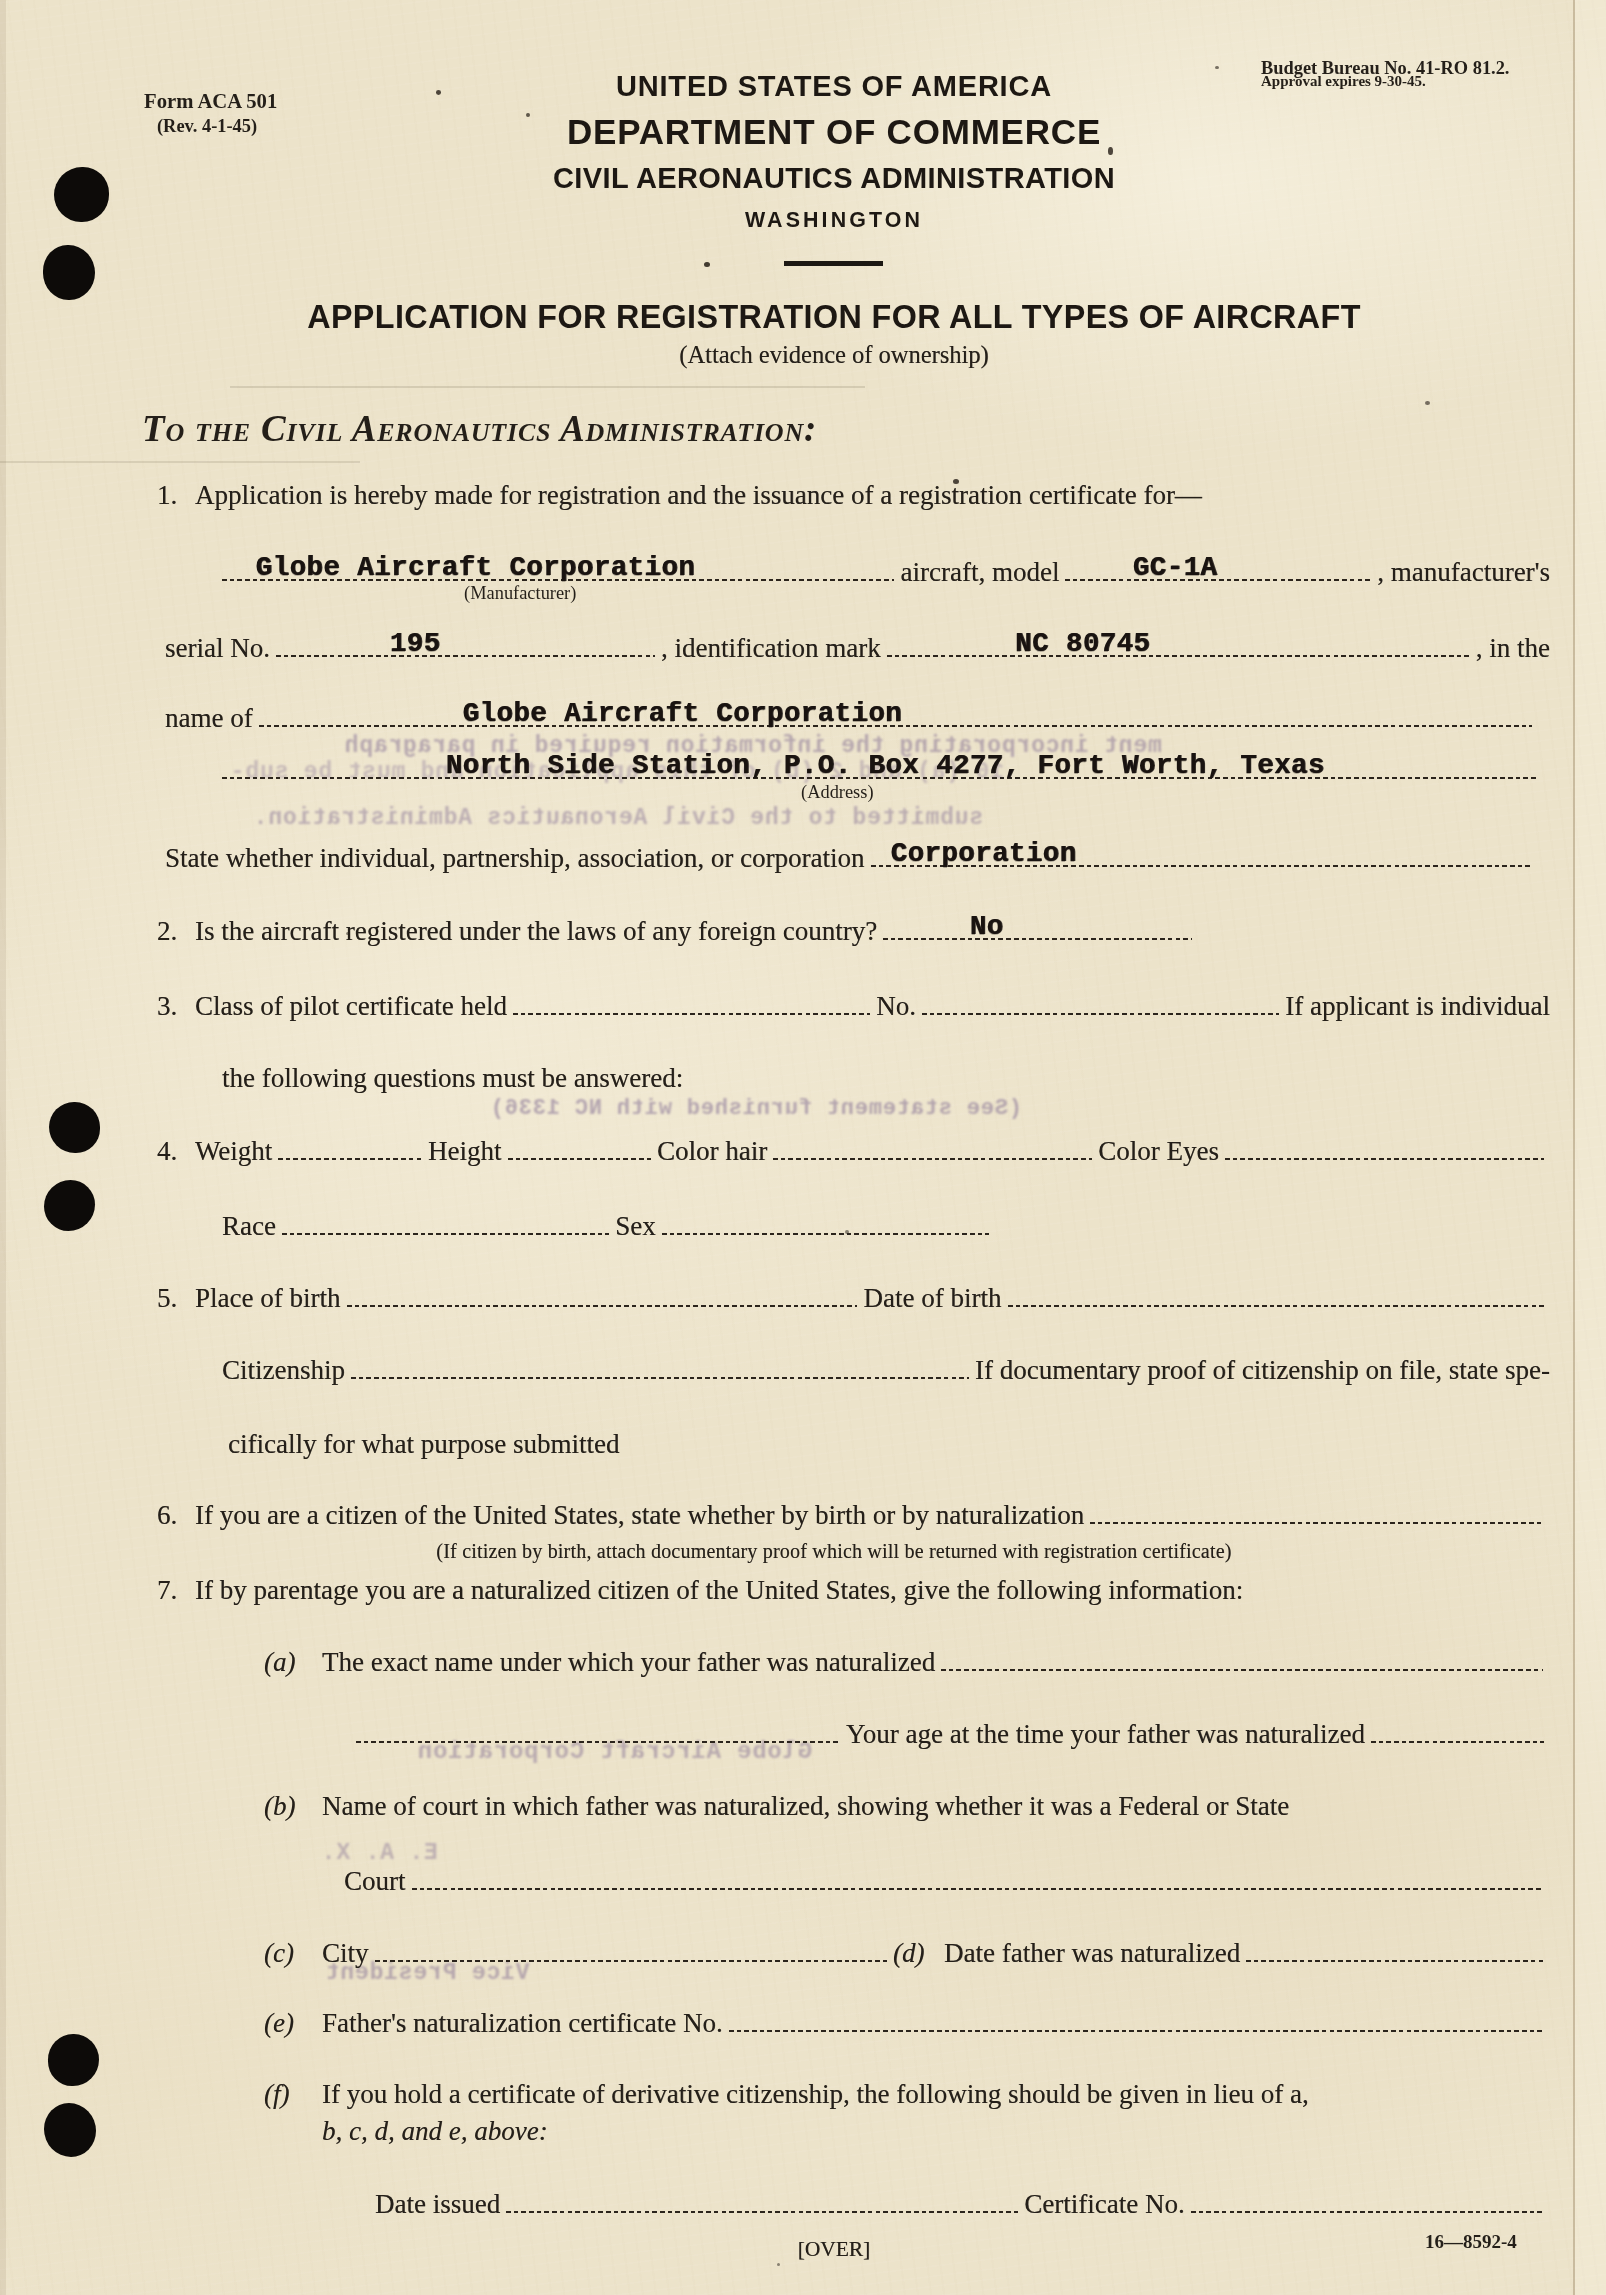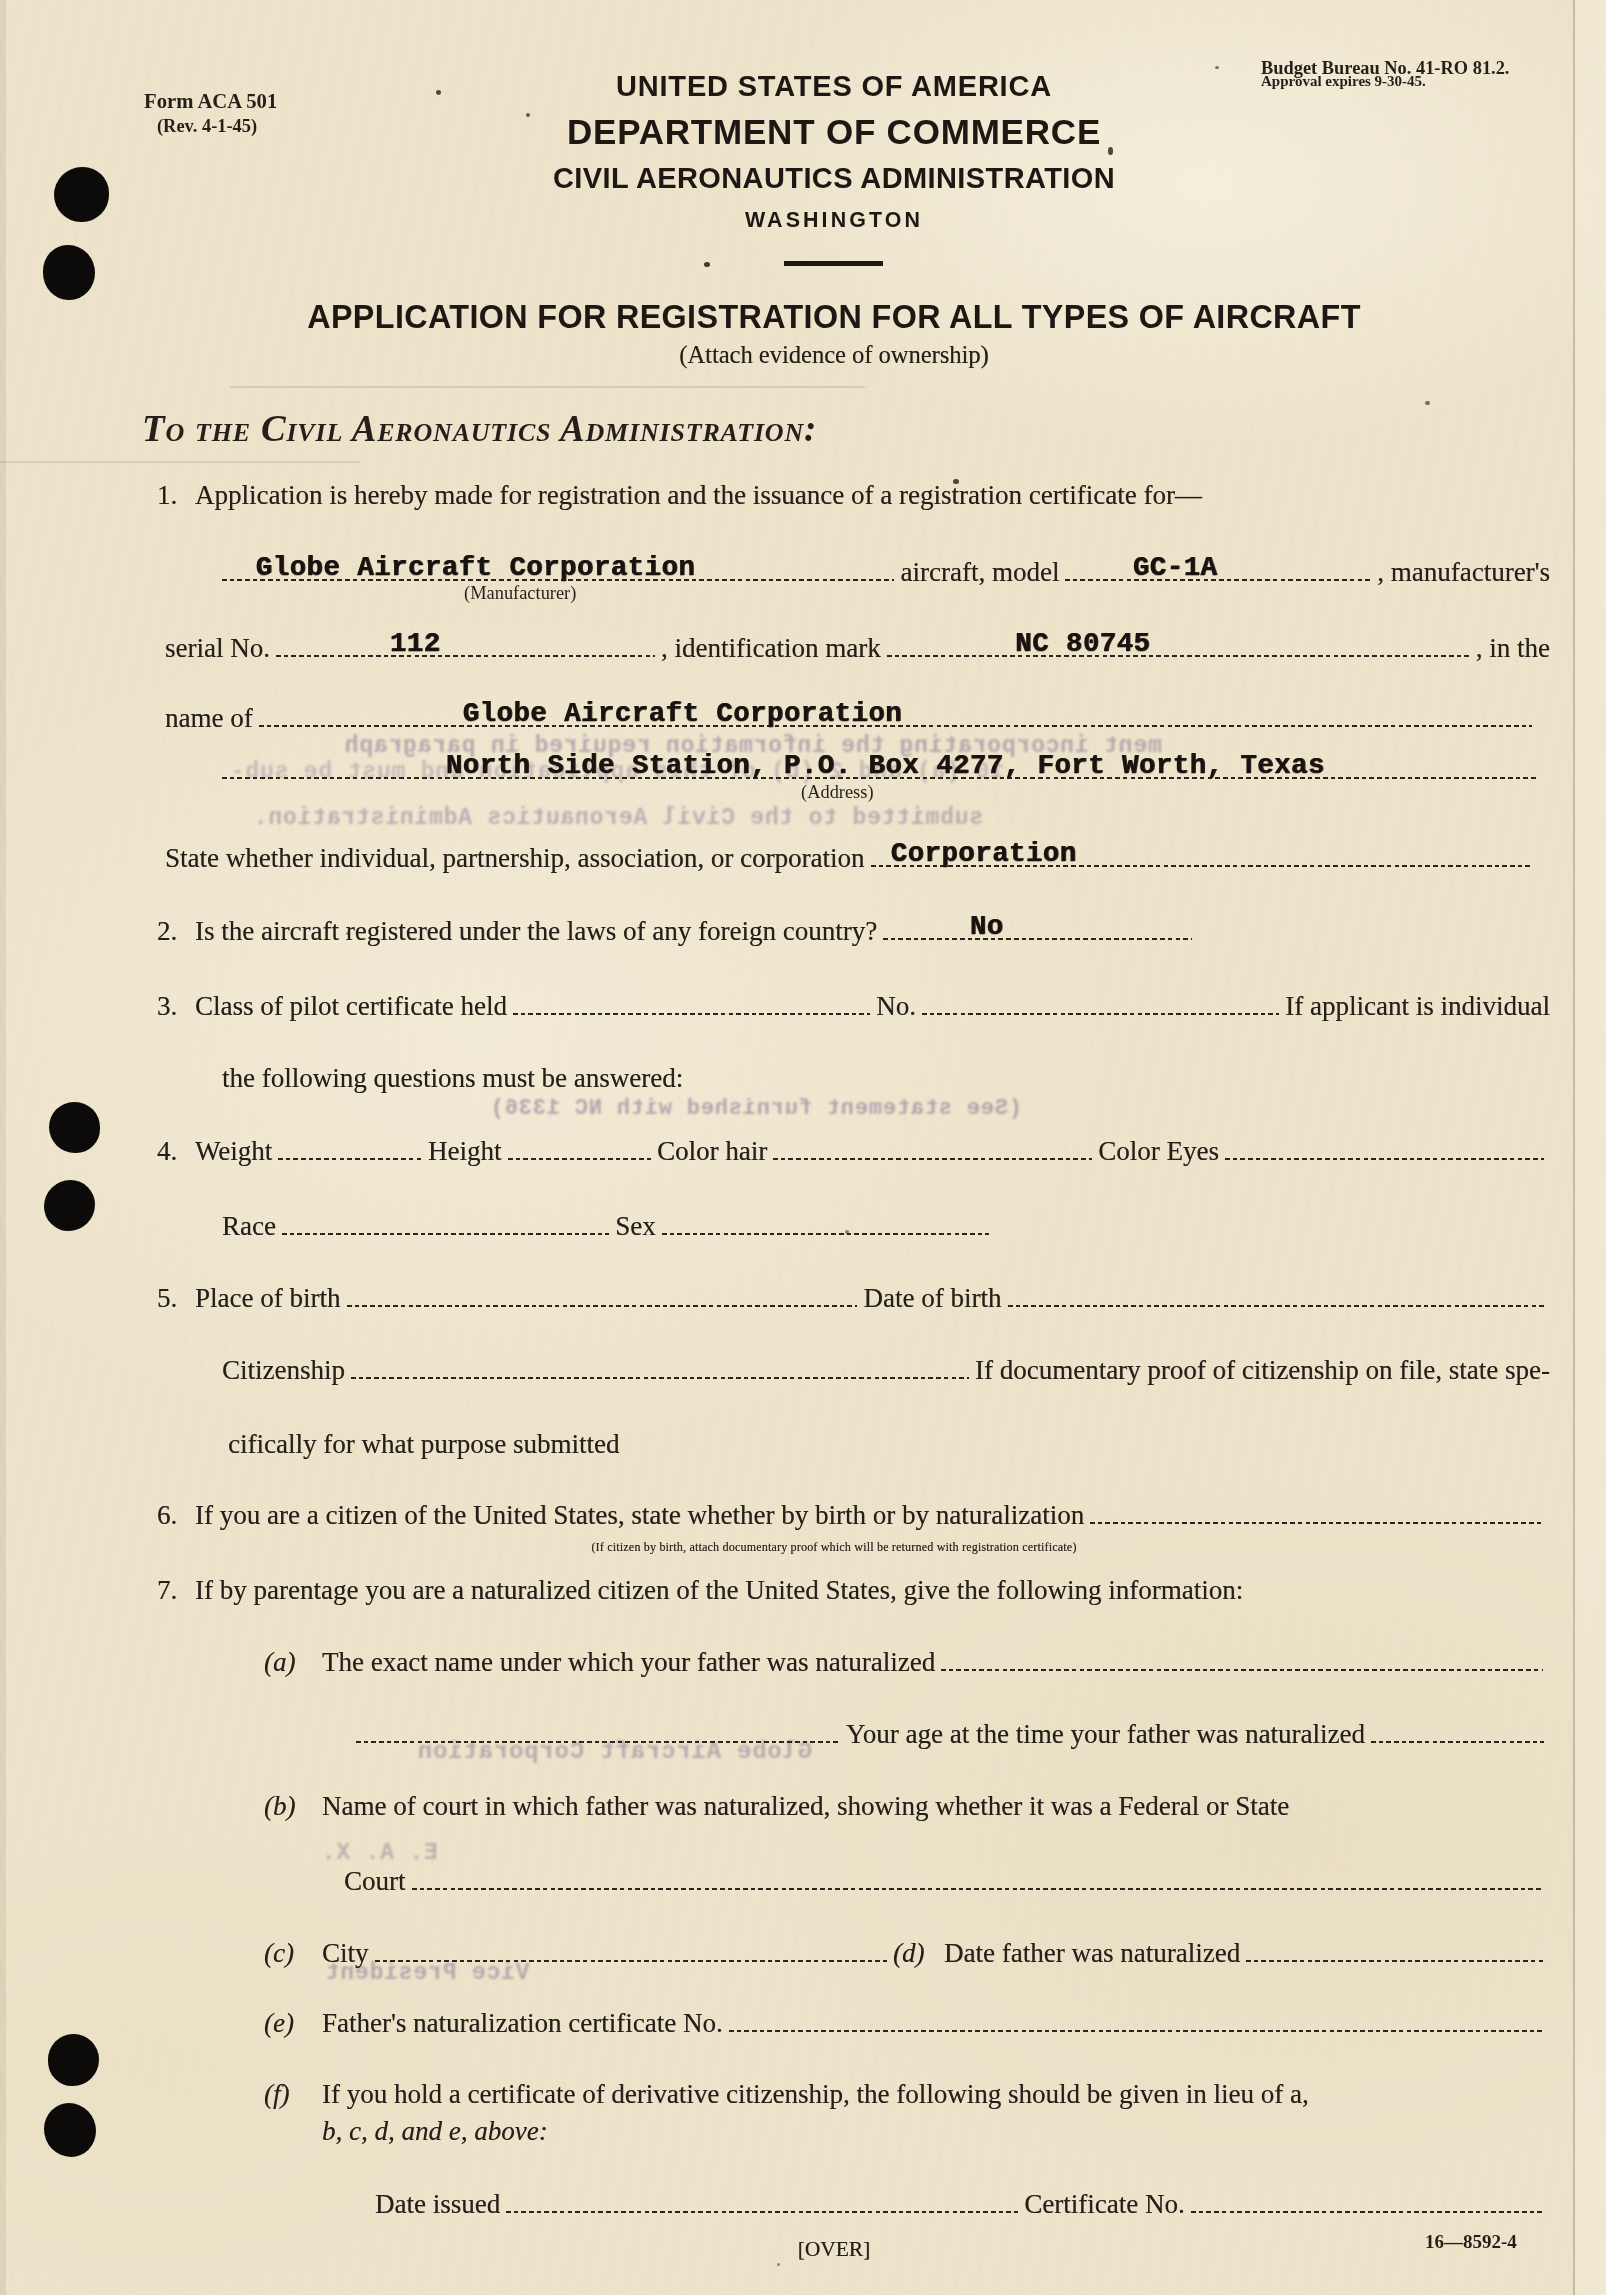--- a/index.html
+++ b/index.html
@@ -34,21 +34,21 @@
   .sub{position:absolute;top:4.6px;font-size:18.4px;white-space:pre;color:#241f19;}
   .hdr-sans{position:absolute;left:0;width:1668px;text-align:center;
     font-family:"Liberation Sans","DejaVu Sans",sans-serif;font-weight:bold;color:#1d1813;}
   .punch{position:absolute;background:#0d0b09;}
   .speck{position:absolute;background:#241d15;border-radius:50%;}
   .ghost{
     position:absolute;white-space:pre;transform:scaleX(-1);filter:blur(1.2px);
     font-family:"Liberation Mono","DejaVu Sans Mono",monospace;font-weight:bold;letter-spacing:0.8px;
     color:#6b5486;
   }
-  .smallnote{font-size:12px;letter-spacing:0.2px;text-shadow:0.2px 0 0 rgba(36,31,25,0.5);}
+  .smallnote{font-size:20px;letter-spacing:0.2px;text-shadow:0.2px 0 0 rgba(36,31,25,0.5);}
   .boldserif{font-weight:bold;}
 </style>
 </head>
 <body>
 
 <div id="page">
 
   <div class="punch" style="left:54px;top:167px;width:55px;height:55px;border-radius:52% 48% 50% 50%;"></div>
   <div class="punch" style="left:43px;top:245px;width:52px;height:55px;border-radius:48% 52% 50% 50%;"></div>
   <div class="punch" style="left:49px;top:1102px;width:51px;height:51px;border-radius:50% 50% 48% 52%;"></div>
@@ -111,21 +111,21 @@
     <span class="t">aircraft, model</span>
     <span class="dots" style="flex:1;">
       <span class="typed" style="left:22%;margin-top:7px;">GC-1A</span>
     </span>
     <span class="t">, manufacturer's</span>
   </div>
 
   <div class="row" style="left:165px;top:632px;width:1385px;">
     <span class="t">serial No.</span>
     <span class="dots" style="flex:0.65;">
-      <span class="typed" style="left:30%;">112</span>
+      <span class="typed" style="left:30%;">195</span>
     </span>
     <span class="t">, identification mark</span>
     <span class="dots" style="flex:1;">
       <span class="typed" style="left:22%;">NC 80745</span>
     </span>
     <span class="t">, in the</span>
   </div>
 
   <div class="row" style="left:165px;top:702px;width:1373px;">
     <span class="t">name of</span>

